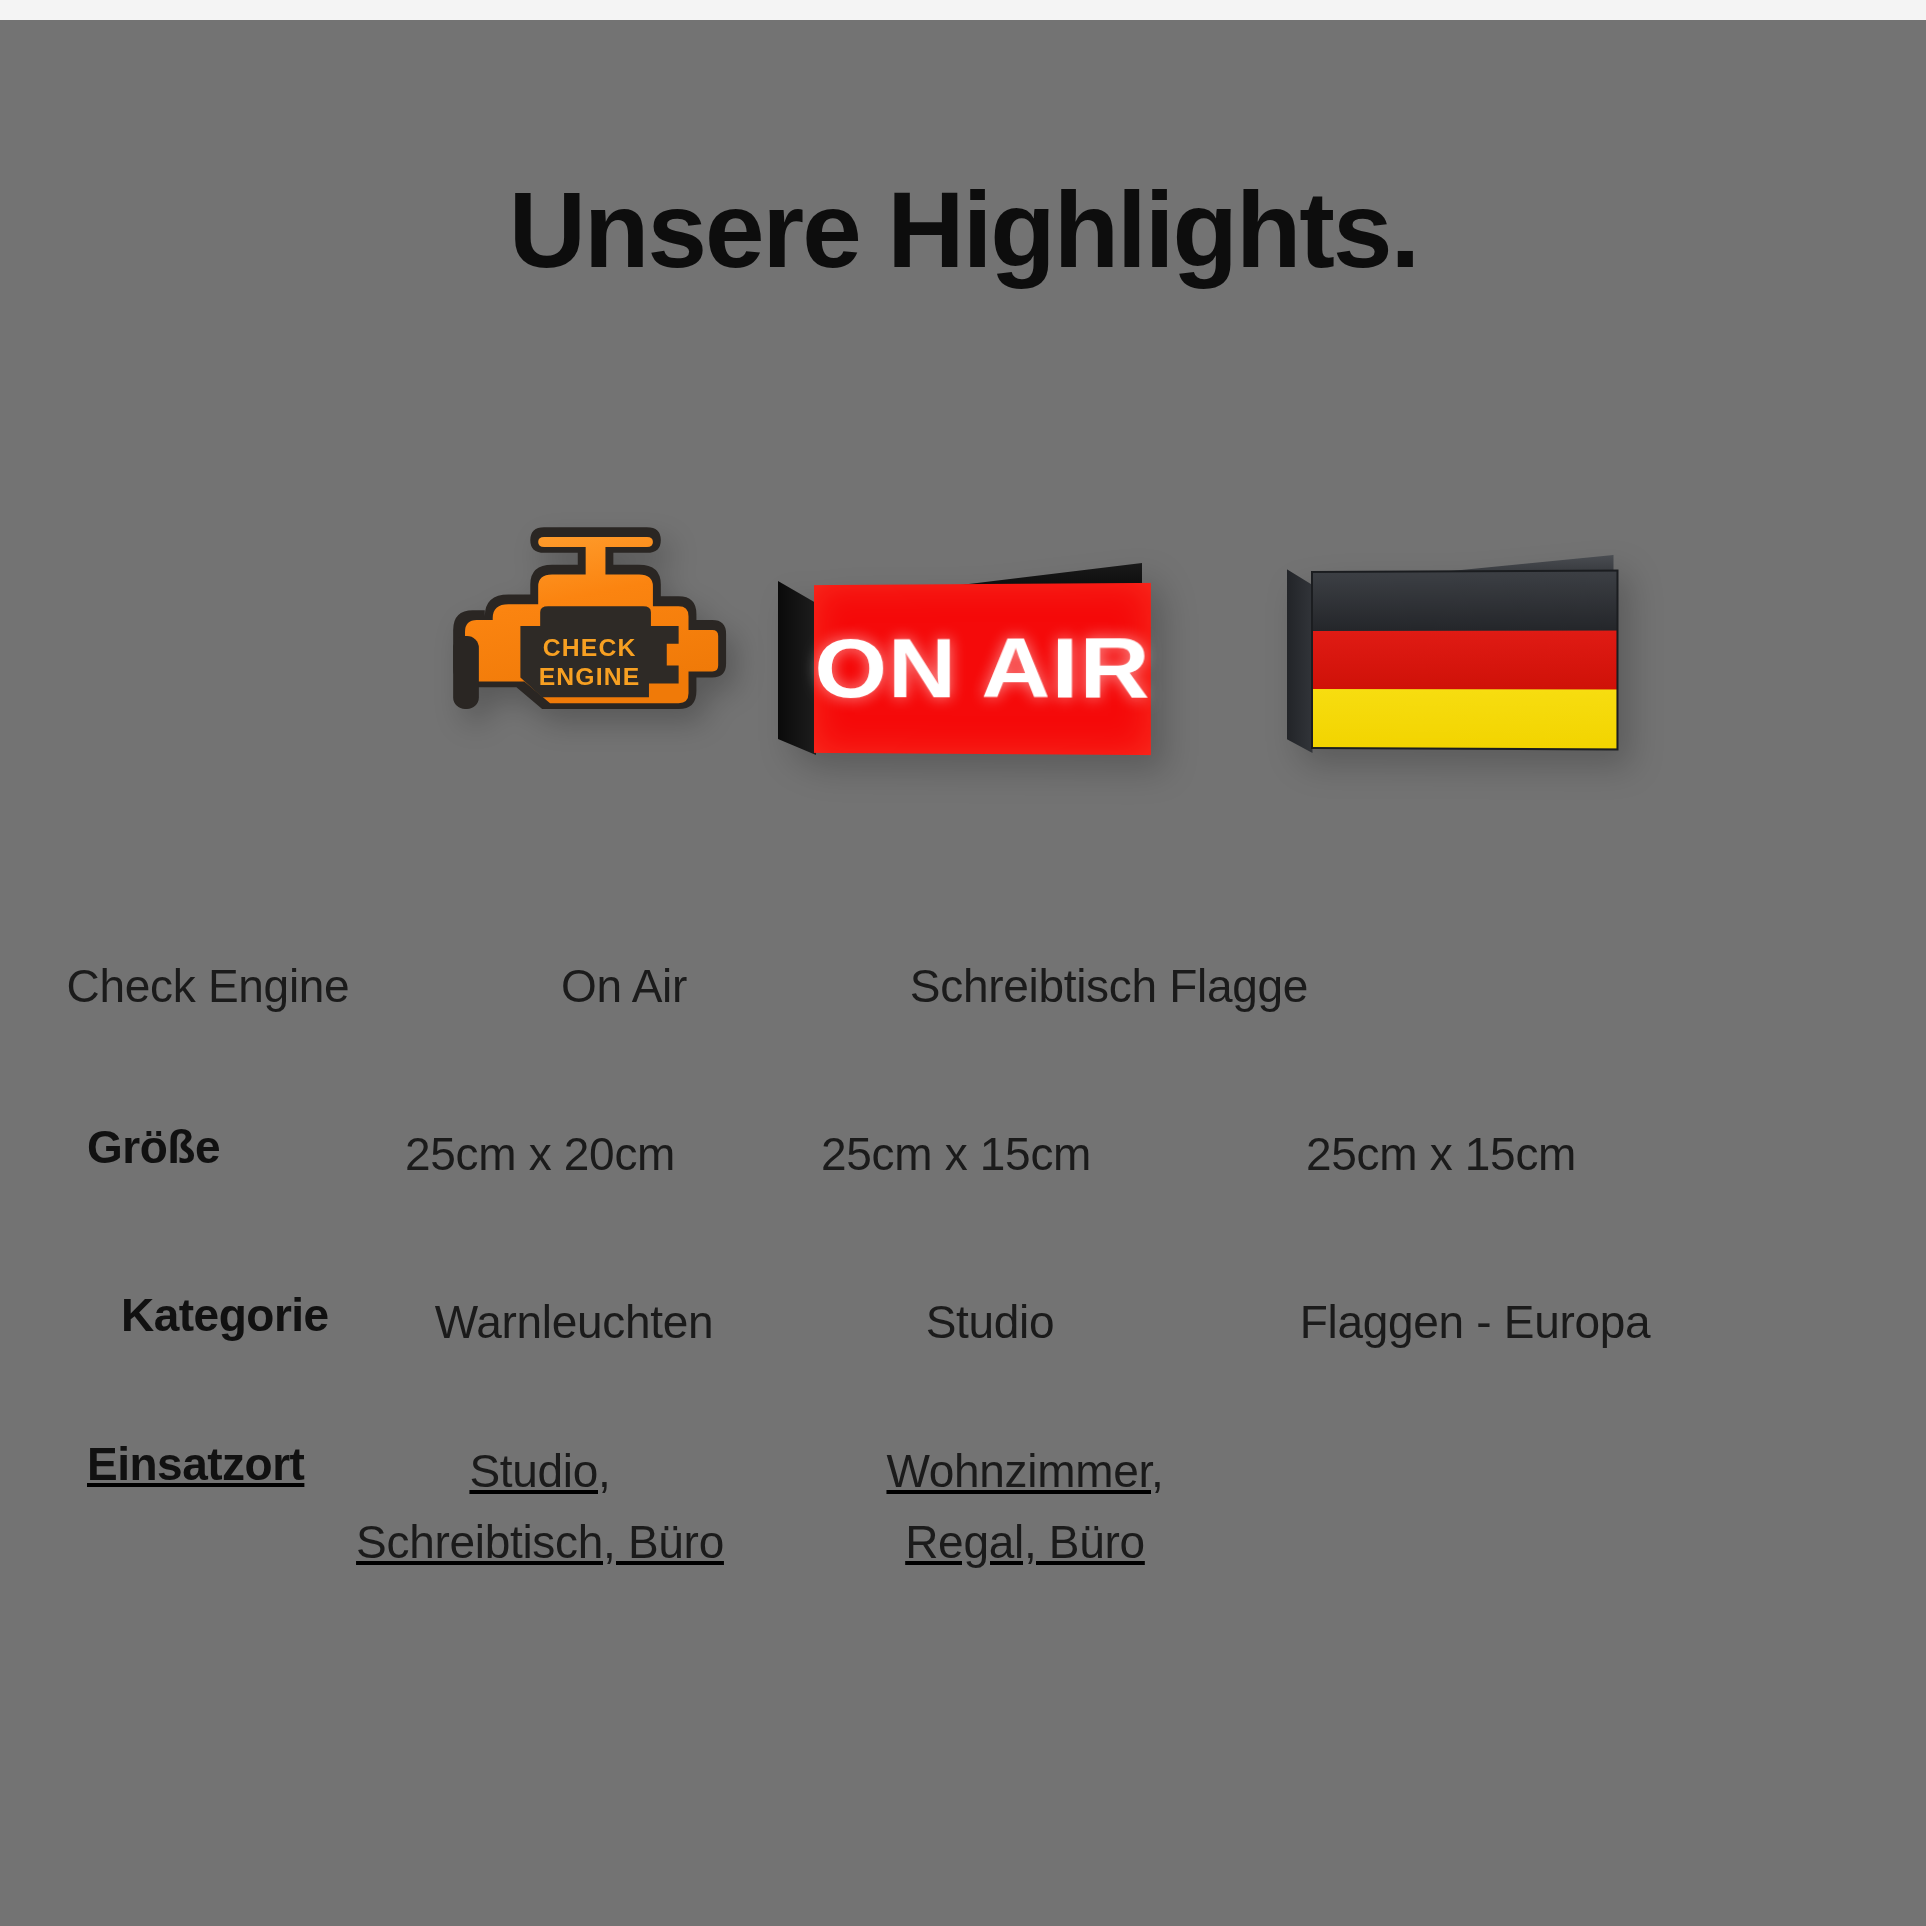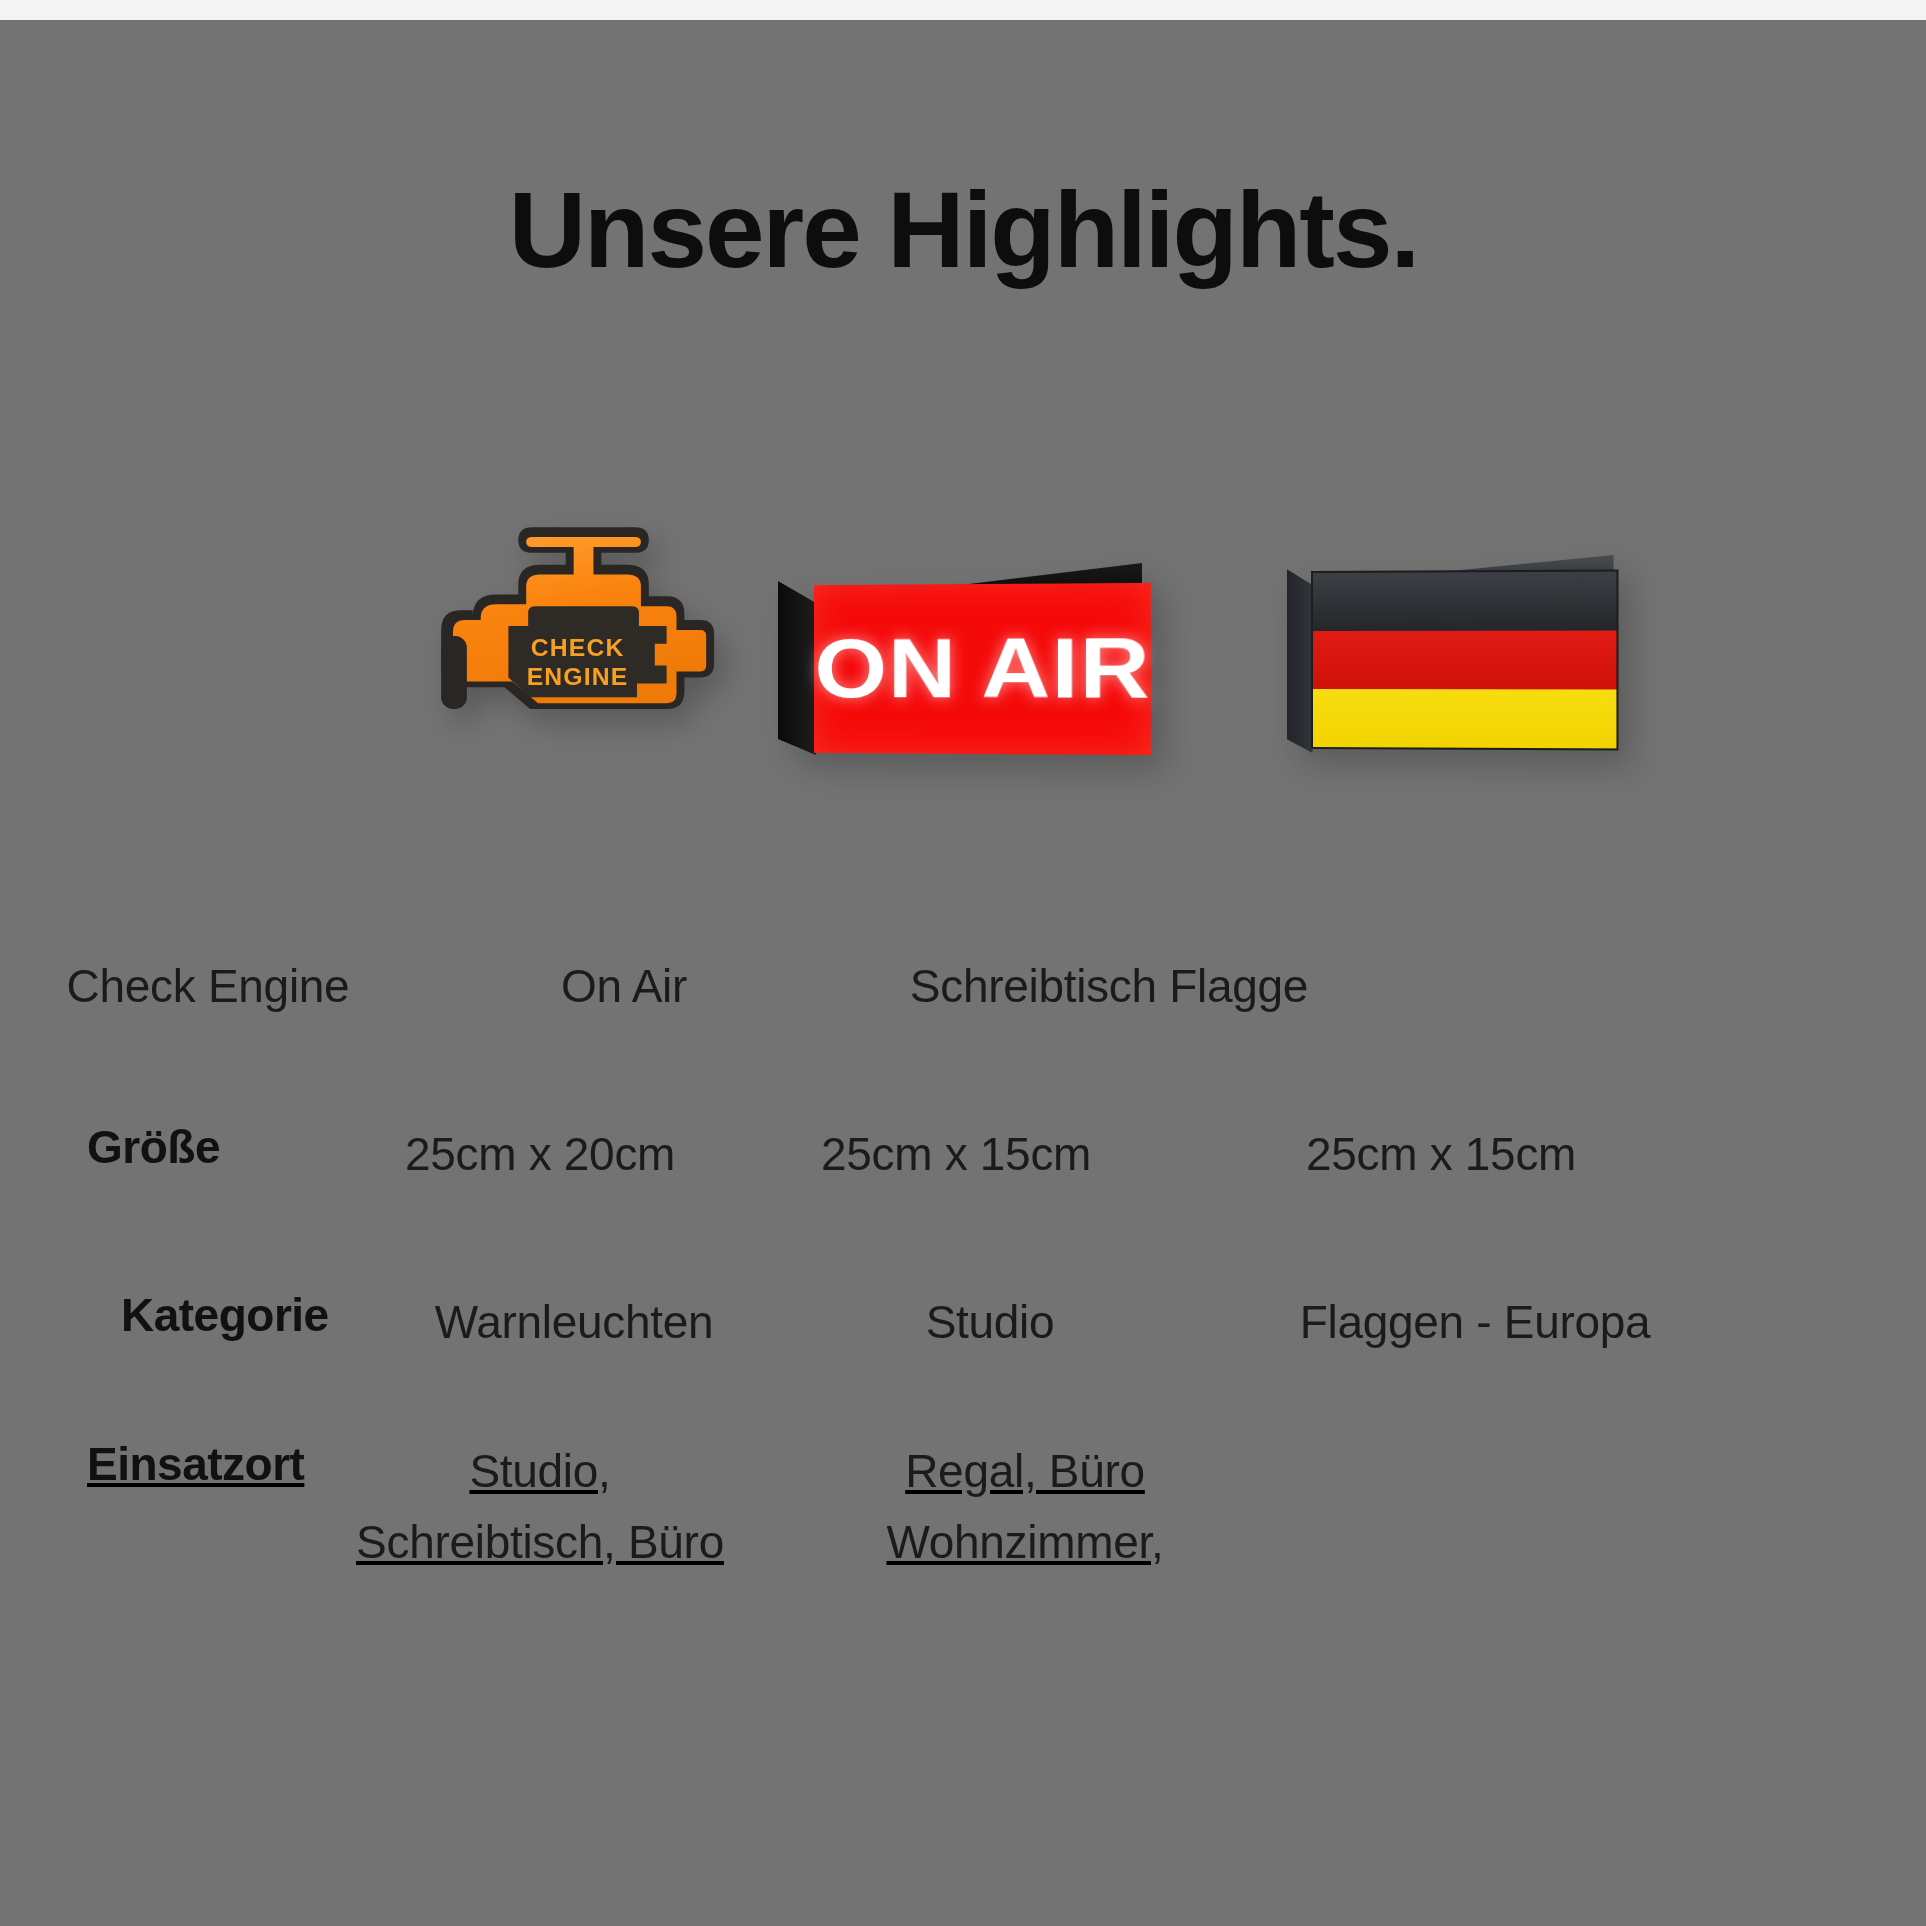--- a/index.html
+++ b/index.html
@@ -44,21 +44,21 @@
   }
 
   .img-cell {
     position: absolute;
     top: 0;
     height: 297px;
     display: flex;
     align-items: flex-end;
     justify-content: center;
   }
-  .img-cell.c1 { left: 336px; width: 416px; }
+  .img-cell.c1 { left: 348px; width: 416px; }
   .img-cell.c2 { left: 752px; width: 416px; }
   .img-cell.c3 { left: 1173px; width: 554px; }
 
   
   .lamp-check { width: 356px; height: 248px; filter: drop-shadow(10px 14px 14px rgba(0,0,0,0.22)); }
 
   
   .lamp-onair {
     position: relative;
     width: 364px;
@@ -273,21 +273,21 @@
       </div>
     </div>
 
     <div class="row r-einsatz">
       <div class="cell-label">Einsatzort</div>
       <div class="cell-val v2">
         <span class="ln">Studio,</span>
         <span class="ln">Schreibtisch, Büro</span>
       </div>
       <div class="cell-val v3">
+        <span class="ln">Wohnzimmer,</span>
         <span class="ln">Regal, Büro</span>
-        <span class="ln">Wohnzimmer,</span>
       </div>
     </div>
 
   </div>
 
 </div>
 
 
 </body></html>

